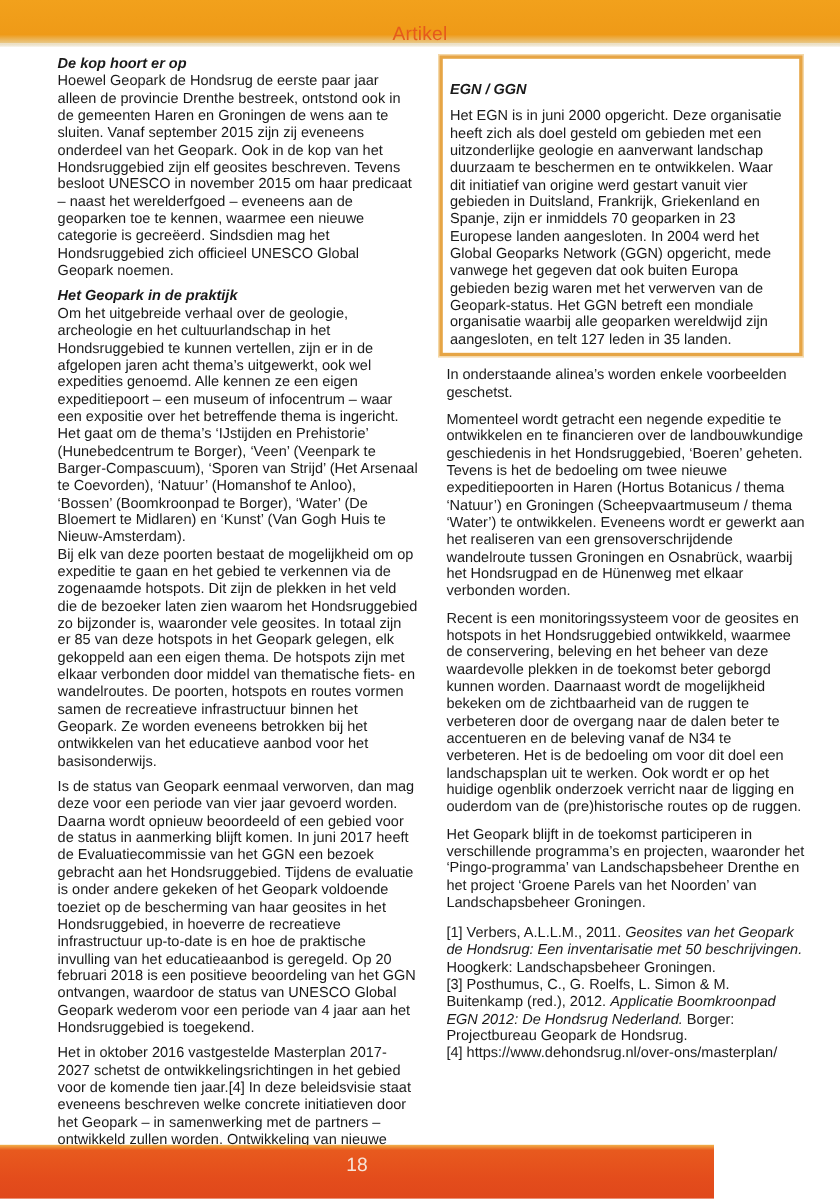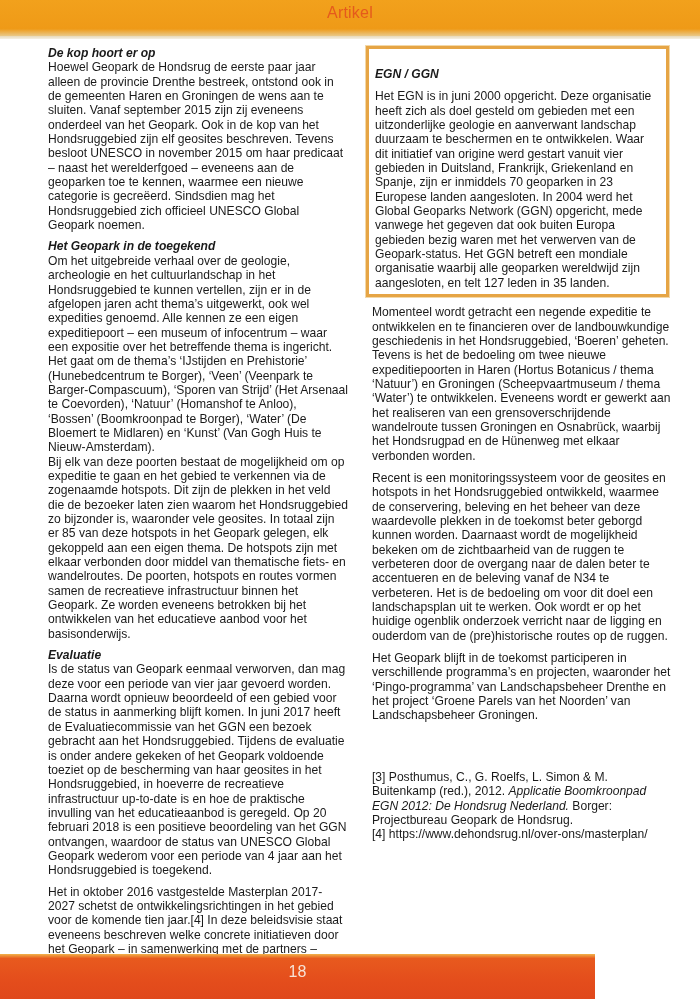--- a/index.html
+++ b/index.html
@@ -8,21 +8,21 @@
     background: #ffffff;
     font-family: "Liberation Sans", sans-serif;
     color: #1a1a1a;
   }
   .header {
     position: absolute; left: 0; top: 0; width: 700px; height: 36px;
     background: linear-gradient(180deg, #f2a11c 0%, #ef9a17 80%, #e9c98a 100%);
     text-align: center;
   }
   .header .title {
-    display: inline-block; margin-top: 4px;
+    display: inline-block; margin-top: 20px;
     font-size: 16px; color: #e55a1c; letter-spacing: 0.2px;
   }
   .header-rule {
     position: absolute; left: 0; top: 36px; width: 700px; height: 3px;
     background: linear-gradient(180deg, #e8d9b8, #f4f0e6);
   }
   .col {
     position: absolute; top: 46px;
     font-size: 12.1px; line-height: 14.35px;
   }
@@ -61,45 +61,49 @@
   <span class="title">Artikel</span>
 </div>
 <div class="header-rule"></div>
 
 <div class="col col-left">
   <div class="sec">
     <p class="sec-title">De kop hoort er op</p>
     <p>Hoewel Geopark de Hondsrug de eerste paar jaar alleen de provincie Drenthe bestreek, ontstond ook in de gemeenten Haren en Groningen de wens aan te sluiten. Vanaf september 2015 zijn zij eveneens onderdeel van het Geopark. Ook in de kop van het Hondsruggebied zijn elf geosites beschreven. Tevens besloot UNESCO in november 2015 om haar predicaat – naast het werelderfgoed – eveneens aan de geoparken toe te kennen, waarmee een nieuwe categorie is gecreëerd. Sindsdien mag het Hondsruggebied zich officieel UNESCO Global Geopark noemen.</p>
   </div>
   <div class="sec">
-    <p class="sec-title">Het Geopark in de toegekend</p>
+    <p class="sec-title">Het Geopark in de praktijk</p>
     <p>Om het uitgebreide verhaal over de geologie, archeologie en het cultuurlandschap in het Hondsruggebied te kunnen vertellen, zijn er in de afgelopen jaren acht thema’s uitgewerkt, ook wel expedities genoemd. Alle kennen ze een eigen expeditiepoort – een museum of infocentrum – waar een expositie over het betreffende thema is ingericht. Het gaat om de thema’s ‘IJstijden en Prehistorie’ (Hunebedcentrum te Borger), ‘Veen’ (Veenpark te Barger-Compascuum), ‘Sporen van Strijd’ (Het Arsenaal te Coevorden), ‘Natuur’ (Homanshof te Anloo),</p>
     <p>‘Bossen’ (Boomkroonpad te Borger), ‘Water’ (De Bloemert te Midlaren) en ‘Kunst’ (Van Gogh Huis te Nieuw-Amsterdam).</p>
     <p>Bij elk van deze poorten bestaat de mogelijkheid om op expeditie te gaan en het gebied te verkennen via de zogenaamde hotspots. Dit zijn de plekken in het veld die de bezoeker laten zien waarom het Hondsruggebied zo bijzonder is, waaronder vele geosites. In totaal zijn er 85 van deze hotspots in het Geopark gelegen, elk gekoppeld aan een eigen thema. De hotspots zijn met elkaar verbonden door middel van thematische fiets- en wandelroutes. De poorten, hotspots en routes vormen samen de recreatieve infrastructuur binnen het Geopark. Ze worden eveneens betrokken bij het ontwikkelen van het educatieve aanbod voor het basisonderwijs.</p>
   </div>
   <div class="sec">
-    <p class="sec-title">Evaluatie</p>
     <p>Is de status van Geopark eenmaal verworven, dan mag deze voor een periode van vier jaar gevoerd worden. Daarna wordt opnieuw beoordeeld of een gebied voor de status in aanmerking blijft komen. In juni 2017 heeft de Evaluatiecommissie van het GGN een bezoek gebracht aan het Hondsruggebied. Tijdens de evaluatie is onder andere gekeken of het Geopark voldoende toeziet op de bescherming van haar geosites in het Hondsruggebied, in hoeverre de recreatieve infrastructuur up-to-date is en hoe de praktische invulling van het educatieaanbod is geregeld. Op 20 februari 2018 is een positieve beoordeling van het GGN ontvangen, waardoor de status van UNESCO Global Geopark wederom voor een periode van 4 jaar aan het Hondsruggebied is toegekend.</p>
   </div>
   <div class="sec">
     <p>Het in oktober 2016 vastgestelde Masterplan 2017-2027 schetst de ontwikkelingsrichtingen in het gebied voor de komende tien jaar.[4] In deze beleidsvisie staat eveneens beschreven welke concrete initiatieven door het Geopark – in samenwerking met de partners – ontwikkeld zullen worden. Ontwikkeling van nieuwe projecten in het gebied vormt namelijk een absolute voorwaarde voor het continueren van de status.</p>
   </div>
 </div>
 
 <div class="col col-right">
   <div class="box">
     <p class="box-title">EGN / GGN</p>
     <p>Het EGN is in juni 2000 opgericht. Deze organisatie heeft zich als doel gesteld om gebieden met een uitzonderlijke geologie en aanverwant landschap duurzaam te beschermen en te ontwikkelen. Waar dit initiatief van origine werd gestart vanuit vier gebieden in Duitsland, Frankrijk, Griekenland en Spanje, zijn er inmiddels 70 geoparken in 23 Europese landen aangesloten. In 2004 werd het Global Geoparks Network (GGN) opgericht, mede vanwege het gegeven dat ook buiten Europa gebieden bezig waren met het verwerven van de Geopark-status. Het GGN betreft een mondiale organisatie waarbij alle geoparken wereldwijd zijn aangesloten, en telt 127 leden in 35 landen.</p>
   </div>
+  <p class="right-p">In onderstaande alinea’s worden enkele voorbeelden geschetst.</p>
   <p class="right-p">Momenteel wordt getracht een negende expeditie te ontwikkelen en te financieren over de landbouwkundige geschiedenis in het Hondsruggebied, ‘Boeren’ geheten. Tevens is het de bedoeling om twee nieuwe expeditiepoorten in Haren (Hortus Botanicus / thema ‘Natuur’) en Groningen (Scheepvaartmuseum / thema ‘Water’) te ontwikkelen. Eveneens wordt er gewerkt aan het realiseren van een grensoverschrijdende wandelroute tussen Groningen en Osnabrück, waarbij het Hondsrugpad en de Hünenweg met elkaar verbonden worden.</p>
   <p class="right-p">Recent is een monitoringssysteem voor de geosites en hotspots in het Hondsruggebied ontwikkeld, waarmee de conservering, beleving en het beheer van deze waardevolle plekken in de toekomst beter geborgd kunnen worden. Daarnaast wordt de mogelijkheid bekeken om de zichtbaarheid van de ruggen te verbeteren door de overgang naar de dalen beter te accentueren en de beleving vanaf de N34 te verbeteren. Het is de bedoeling om voor dit doel een landschapsplan uit te werken. Ook wordt er op het huidige ogenblik onderzoek verricht naar de ligging en ouderdom van de (pre)historische routes op de ruggen.</p>
   <p class="right-p">Het Geopark blijft in de toekomst participeren in verschillende programma’s en projecten, waaronder het ‘Pingo-programma’ van Landschapsbeheer Drenthe en het project ‘Groene Parels van het Noorden’ van Landschapsbeheer Groningen.</p>
 </div>
 
 <div class="refs">
+  <p>
+    <span>[1]</span>
+    <span>Verbers, A.L.L.M., 2011. </span><i>Geosites van het Geopark de Hondsrug: Een inventarisatie met 50 beschrijvingen.</i><span> Hoogkerk: Landschapsbeheer Groningen.</span>
+  </p>
   <p>
     <span>[3]</span>
     <span>Posthumus, C., G. Roelfs, L. Simon &amp; M. Buitenkamp (red.), 2012. </span><i>Applicatie Boomkroonpad EGN 2012: De Hondsrug Nederland.</i><span> Borger: Projectbureau Geopark de Hondsrug.</span>
   </p>
   <p>
     <span>[4]</span>
     <span>https://www.dehondsrug.nl/over-ons/masterplan/</span>
   </p>
 </div>
 

